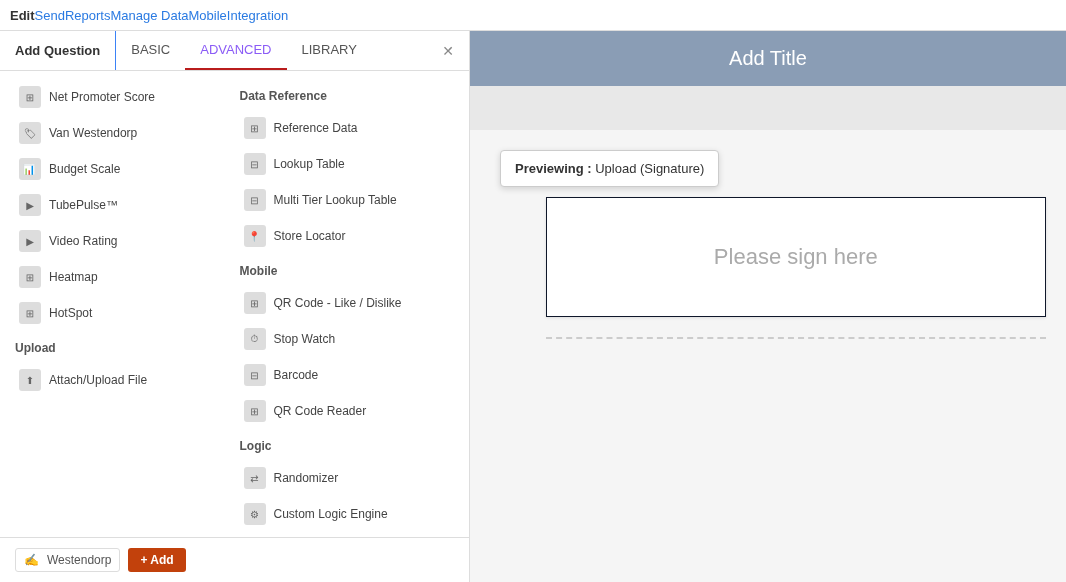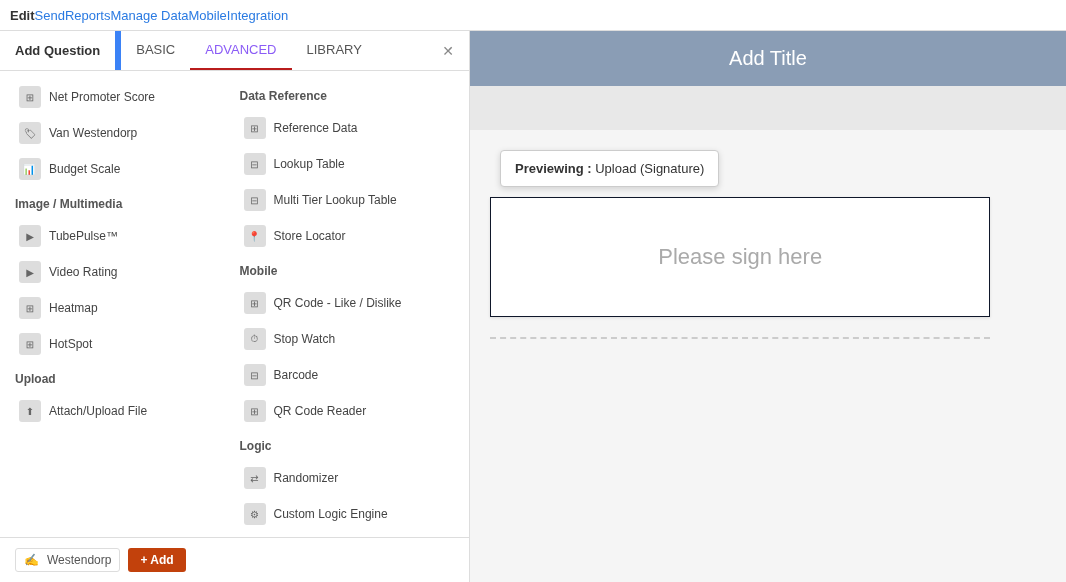--- a/index.html
+++ b/index.html
@@ -45,21 +45,21 @@
       border-bottom: 1px solid #ddd;
       background: #fff;
       height: 40px;
       flex-shrink: 0;
     }
     .tabs-bar .tab-title {
       font-size: 13px;
       font-weight: bold;
       color: #333;
       padding: 0 15px;
-      border-right: 6px solid #3b82f6;
+      border-right: 1px solid #3b82f6;
       height: 100%;
       display: flex;
       align-items: center;
     }
     .tabs-bar .tab {
       padding: 0 15px;
       height: 100%;
       display: flex;
       align-items: center;
       cursor: pointer;
@@ -174,21 +174,21 @@
       padding: 16px;
       font-size: 20px;
     }
 
     .preview-content {
       background: #f5f5f5;
       width: 100%;
       flex: 1;
       display: flex;
       flex-direction: column;
-      align-items: flex-start;
+      align-items: flex-end;
       padding: 20px;
       position: relative;
     }
 
     .preview-tooltip {
       background: #fff;
       border: 1px solid #ccc;
       border-radius: 4px;
       padding: 10px 14px;
       font-size: 13px;
@@ -251,21 +251,20 @@
         </div>
         <div class="q-item">
           <div class="q-icon">🏷</div>
           <span>Van Westendorp</span>
         </div>
         <div class="q-item">
           <div class="q-icon">📊</div>
           <span>Budget Scale</span>
         </div>
 
-        <div class="section-title">Image / Multimedia</div>
         <div class="q-item">
           <div class="q-icon">▶</div>
           <span>TubePulse™</span>
         </div>
         <div class="q-item">
           <div class="q-icon">▶</div>
           <span>Video Rating</span>
         </div>
         <div class="q-item">
           <div class="q-icon">⊞</div>

